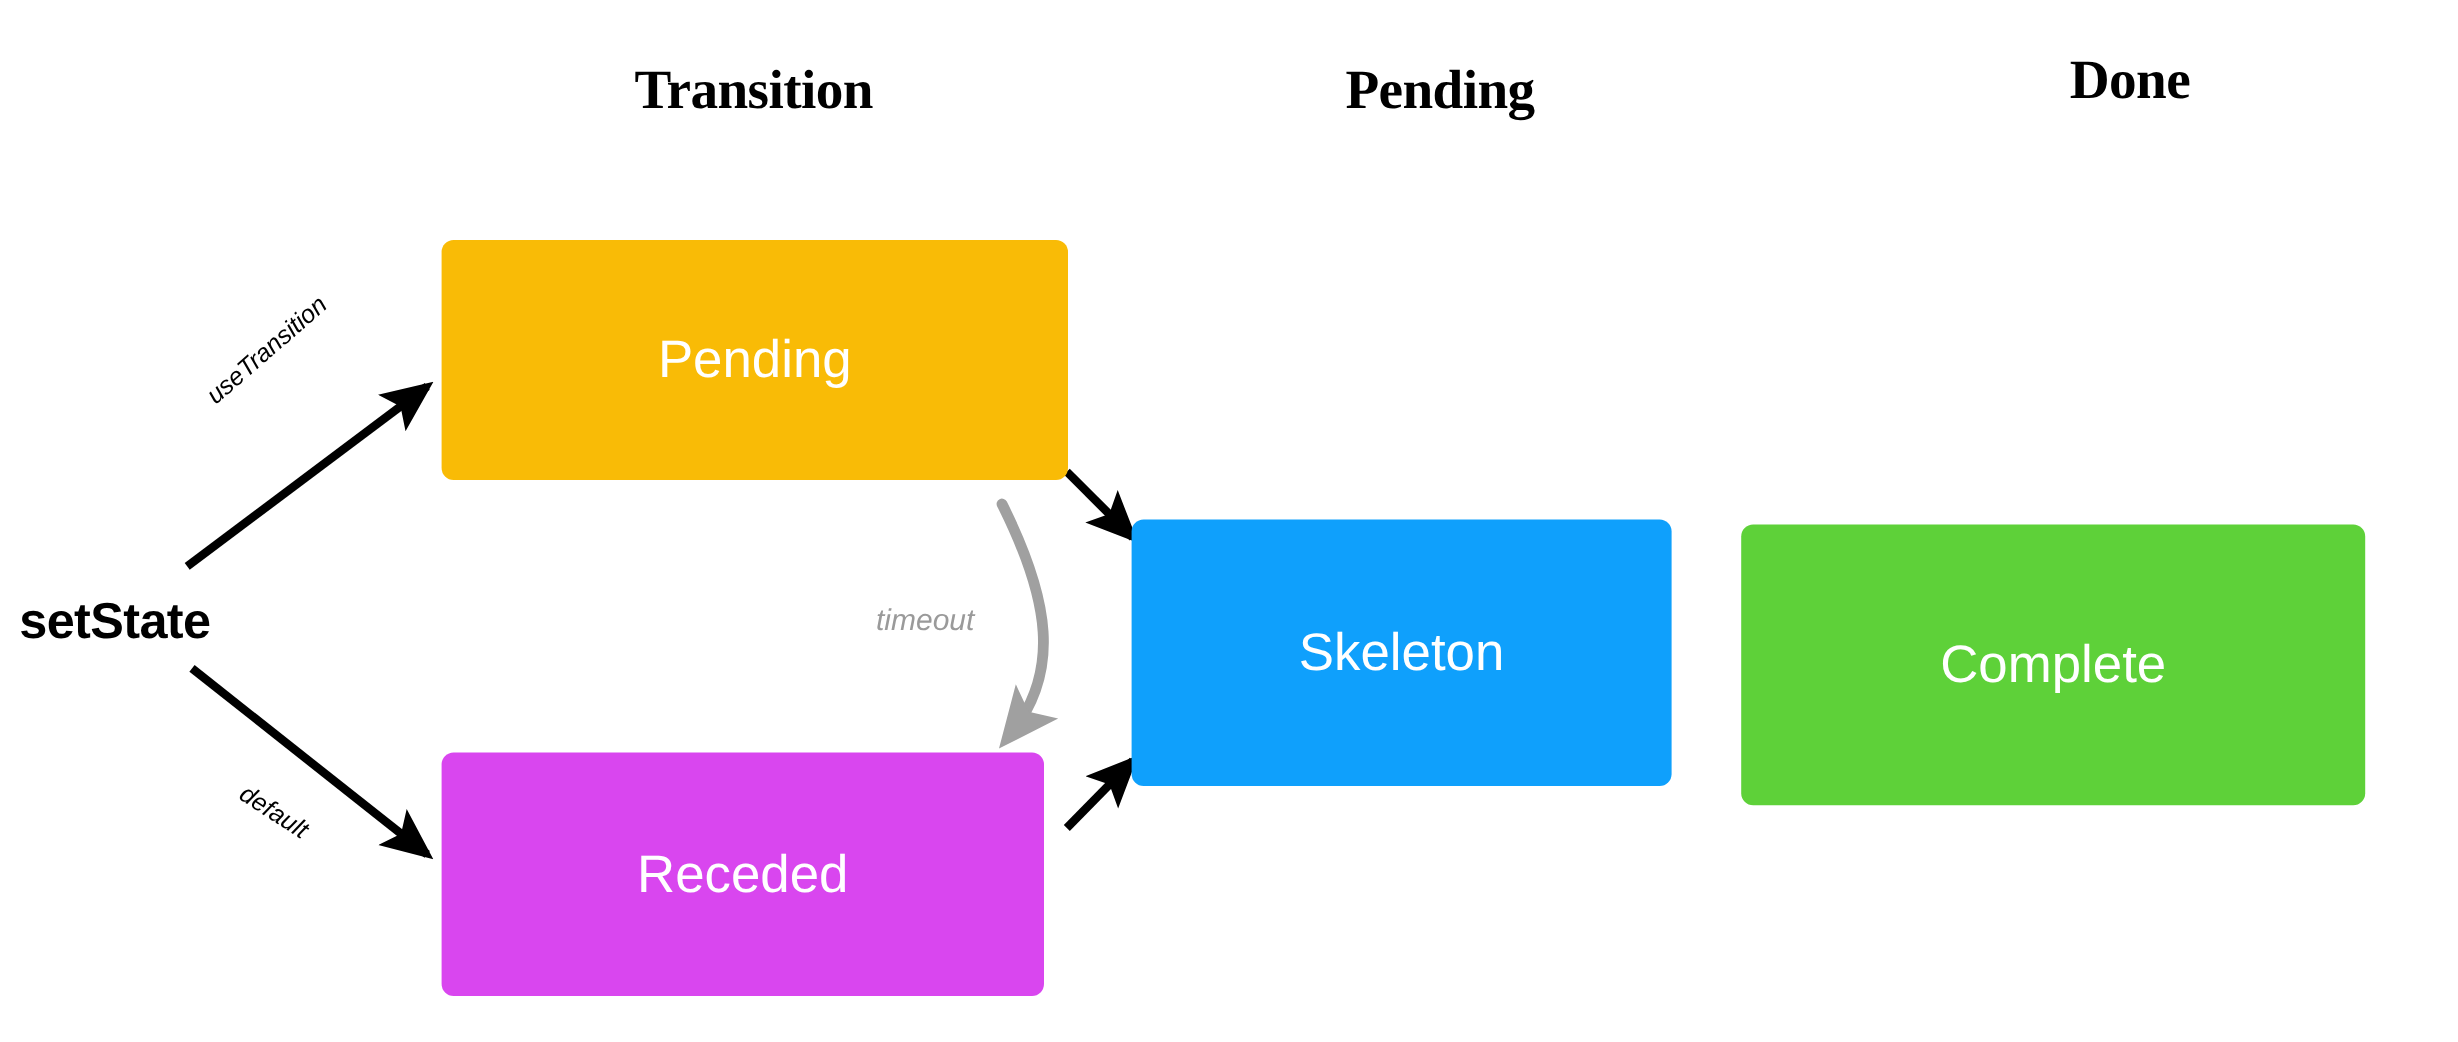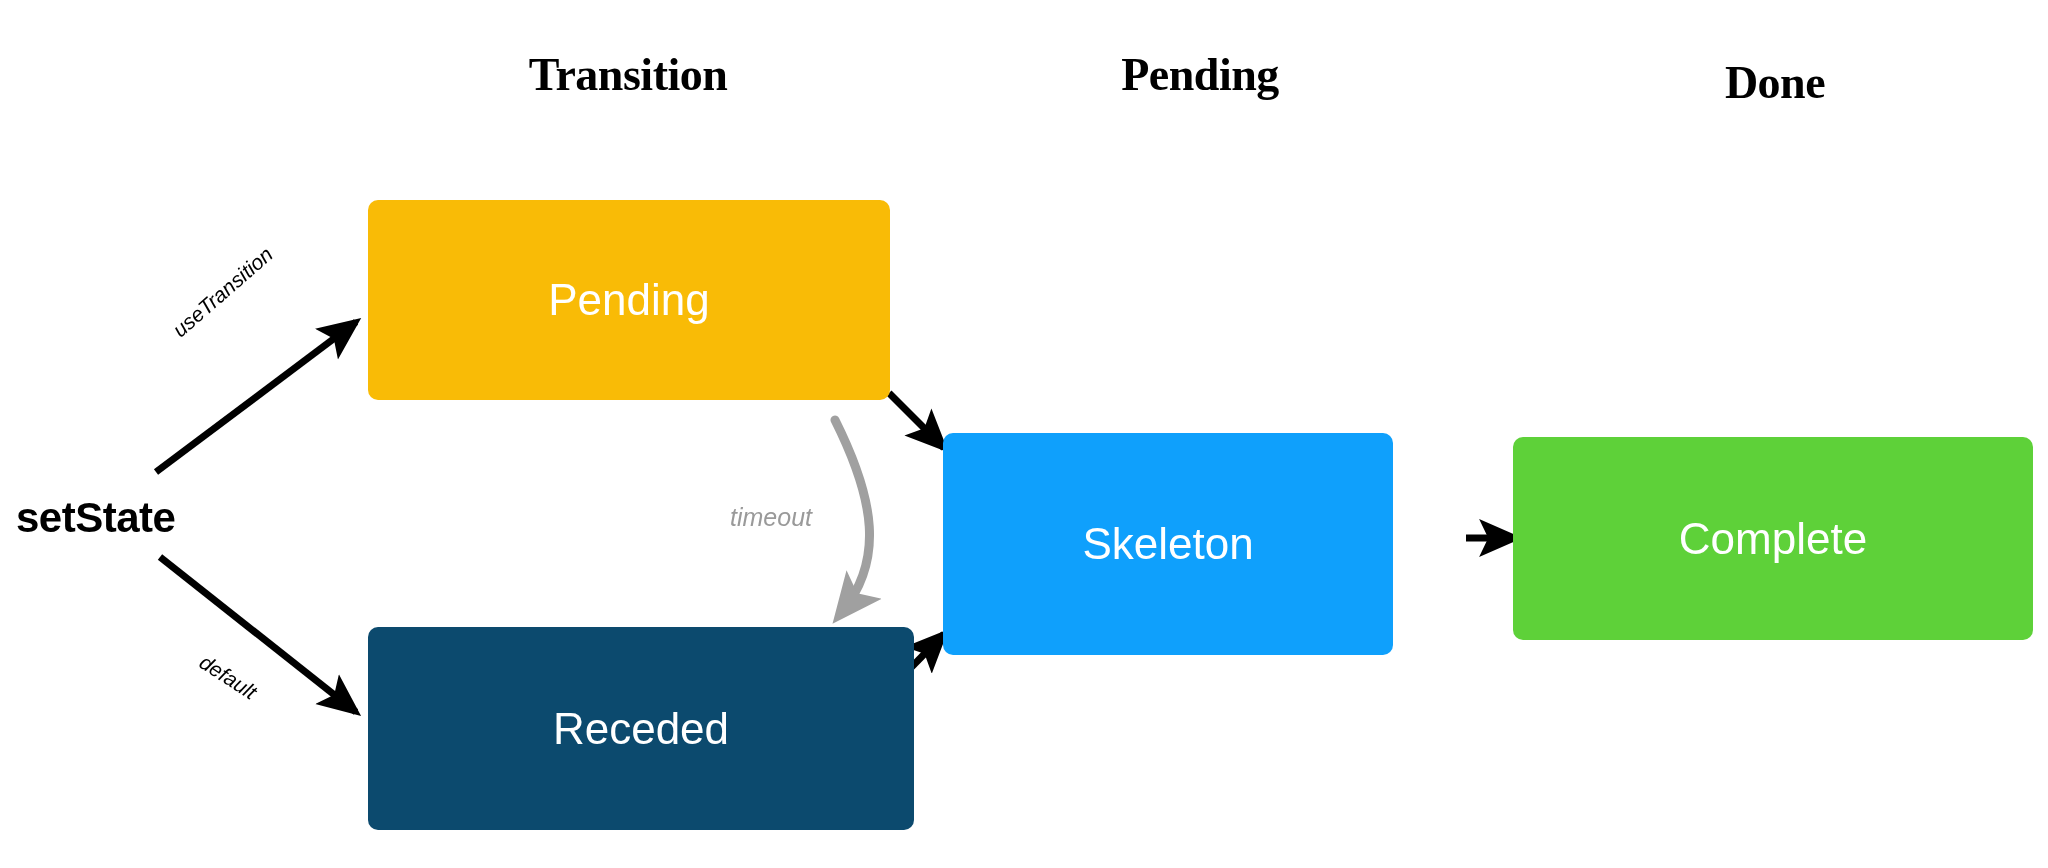--- a/index.html
+++ b/index.html
@@ -27,41 +27,41 @@
     font-weight: bold;
     font-size: 46px;
     color: #000000;
     letter-spacing: -0.5px;
     white-space: nowrap;
     transform: translateX(-50%);
     text-align: center;
   }
   #hdr-transition { left: 628px; top: 48px; }
   #hdr-loading    { left: 1200px; top: 48px; }
-  #hdr-done       { left: 1775px; top: 56px; }
+  #hdr-done       { left: 1775px; top: 40px; }
 
   
   .node {
     position: absolute;
     border-radius: 10px;
     display: flex;
     align-items: center;
     justify-content: center;
     color: #ffffff;
     font-family: "Liberation Sans", sans-serif;
     font-weight: 400;
     font-size: 44px;
     letter-spacing: 0px;
     box-sizing: border-box;
     user-select: none;
   }
   #node-pending  { left: 368px;  top: 200px; width: 522px; height: 200px; background: #F9BB06; }
-  #node-receded  { left: 368px;  top: 627px; width: 546px; height: 203px; background: #0c4a6e; }
+  #node-receded  { left: 368px;  top: 627px; width: 502px; height: 203px; background: #d946ef; }
   #node-skeleton { left: 943px;  top: 433px; width: 450px; height: 222px; background: #0FA0FC; }
-  #node-complete { left: 1513px; top: 437px; width: 520px; height: 203px; background: #5ED139; }
+  #node-complete { left: 1451px; top: 437px; width: 520px; height: 234px; background: #5ED139; }
 
   
   .plain-label {
     position: absolute;
     white-space: nowrap;
     font-family: "Liberation Sans", sans-serif;
     user-select: none;
   }
   #label-setstate {
     left: 16px;

